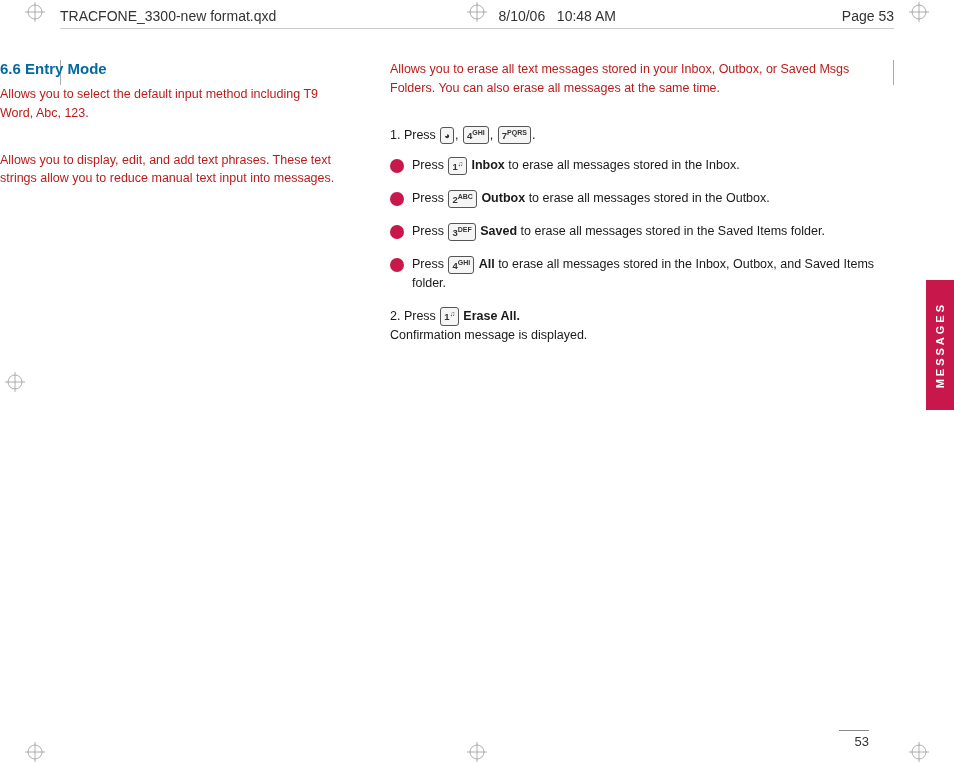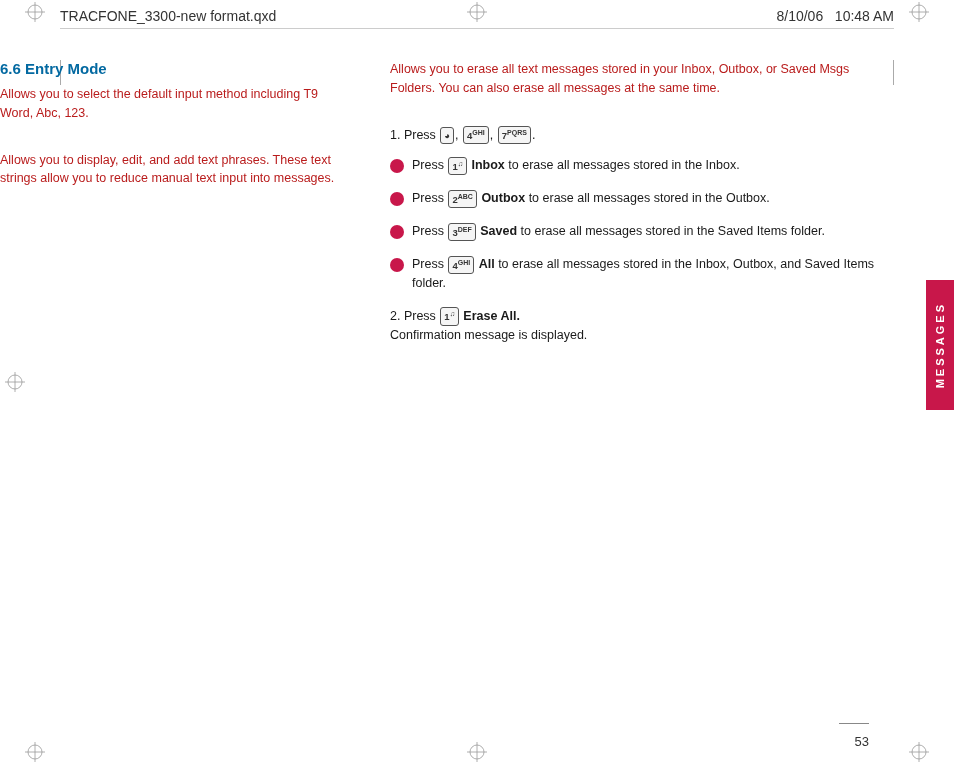--- a/index.html
+++ b/index.html
@@ -177,21 +177,21 @@
     }
 
     
     .page-number {
       position: absolute;
       bottom: 15px;
       right: 85px;
       font-size: 13px;
       color: #333;
       border-top: 1px solid #888;
-      padding-top: 10px;
+      padding-top: 3px;
       width: 30px;
       text-align: right;
     }
 
     
     .small-line-tl {
       position: absolute;
       left: 60px;
       top: 60px;
       width: 1px;
@@ -266,20 +266,21 @@
       <line x1="0" y1="10" x2="20" y2="10" stroke="#999" stroke-width="0.8"></line>
     </svg>
 </div>
 
 <div class="header-bar">
   <span class="header-filename">TRACFONE_3300-new format.qxd</span>
   <span class="header-timestamp">
     <span>8/10/06</span>&nbsp;&nbsp;
     <span>10:48 AM</span>
   </span>
+  <span class="header-page">Page 53</span>
 </div>
 
 <div class="small-line-tl"></div>
 <div class="small-line-tr"></div>
 
 <div class="left-column">
   <div class="section-gap">
     <div class="section-heading">6.6 Entry Mode</div>
     <div class="section-body">Allows you to select the default input method including T9 Word, Abc, 123.</div>
   </div>

